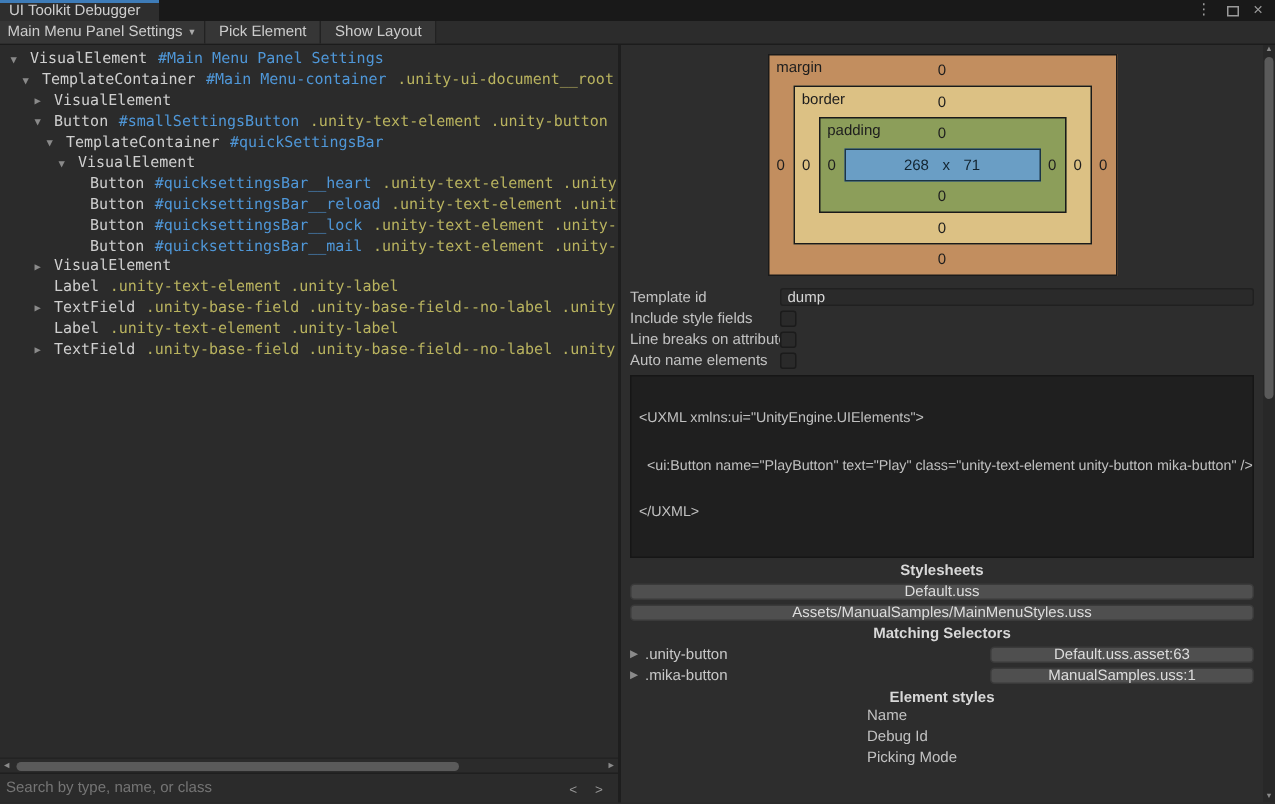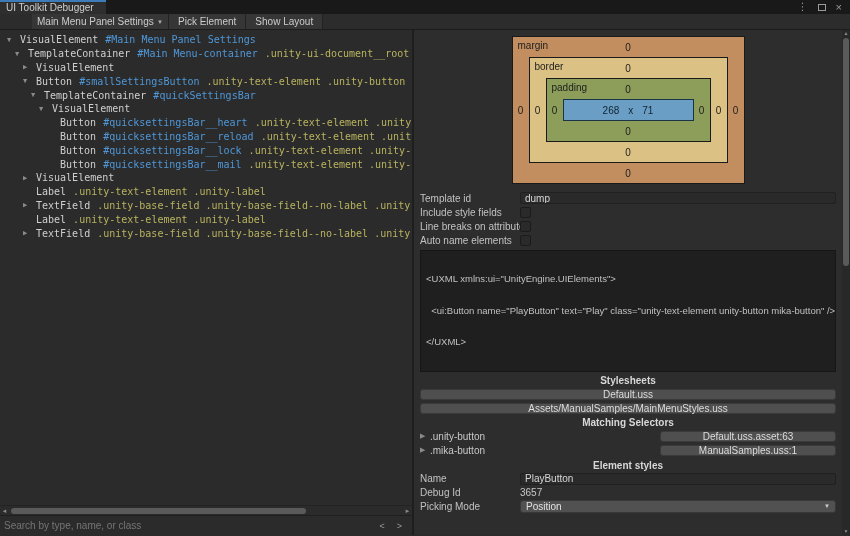--- a/index.html
+++ b/index.html
@@ -11,21 +11,21 @@
   .titlebar{ height:14px; background:#191919; display:flex; align-items:stretch; }
   .tab{ background:#2e2e2e; border-top:2px solid #3e7cb8; padding:0 12px 0 6px;
         font-size:10px; line-height:12px; color:#cfcfcf; white-space:nowrap; }
   .win-controls{ margin-left:auto; display:flex; align-items:center; gap:10px; padding-right:8px; color:#9a9a9a; }
   .kebab{ font-size:10px; line-height:10px; }
   .maxbox{ width:8px; height:7px; border:1px solid #9a9a9a; display:inline-block; }
   .closex{ font-size:11px; line-height:10px; }
 
   
   .toolbar{ height:16px; background:#2c2c2c; border-bottom:1px solid #1c1c1c; display:flex; align-items:stretch; font-size:10px; }
-  .tb-dropdown{ width:137px; background:#363636; display:flex; align-items:center; padding:0 5px; border-right:1px solid #222; color:#cccccc;margin-left:32px; }
+  .tb-dropdown{ width:137px; background:#363636; display:flex; align-items:center; padding:0 5px; border-right:1px solid #222; color:#cccccc; }
   .tb-dropdown .dd-arrow{ margin-left:auto; font-size:6px; color:#aaa; }
   .tb-btn{ background:#363636; display:flex; align-items:center; padding:0 9px; border-right:1px solid #222; color:#cccccc; }
 
   
   .main{ display:flex; height:505px; }
   .left{ width:412px; flex:0 0 412px; display:flex; flex-direction:column; background:#2b2b2b; overflow:hidden; }
   .splitter{ width:2px; flex:0 0 2px; background:#1e1e1e; }
   .right{ flex:1; position:relative; background:#2d2d2d; overflow:hidden; }
 
   
@@ -83,21 +83,21 @@
   .sheet-btn{ height:11px; background:#4f4f4f; border:1px solid #3a3a3a; border-radius:3px; display:flex; align-items:center;
               justify-content:center; color:#dddddd; font-size:10px; margin:2.5px 0; }
   .sel-row{ display:flex; align-items:center; height:14px; }
   .sel-arrow{ flex:0 0 10px; width:10px; color:#8a8a8a; font-size:7px; }
   .sel-name{ flex:1; color:#c8c8c8; }
   .sel-src{ flex:0 0 176px; width:176px; height:11px; margin:0; }
   .plainval{ flex:1; color:#c8c8c8; white-space:nowrap; overflow:hidden; }
   .dropdown{ flex:1; height:13px; background:#515151; border:1px solid #383838; border-radius:3px; display:flex;
              align-items:center; padding:0 5px; color:#e2e2e2; }
   .dropdown .dd-arrow{ margin-left:auto; font-size:6px; color:#cfcfcf; }
-  .es-row{ height:13.8px; }
+  .es-row{ height:13.8px;flex-direction:column; }
 </style>
 </head>
 <body>
 
 <div class="window">
 
   <div class="titlebar">
     <div class="tab">UI Toolkit Debugger</div>
     <div class="win-controls">
       <span class="kebab">⋮</span>

